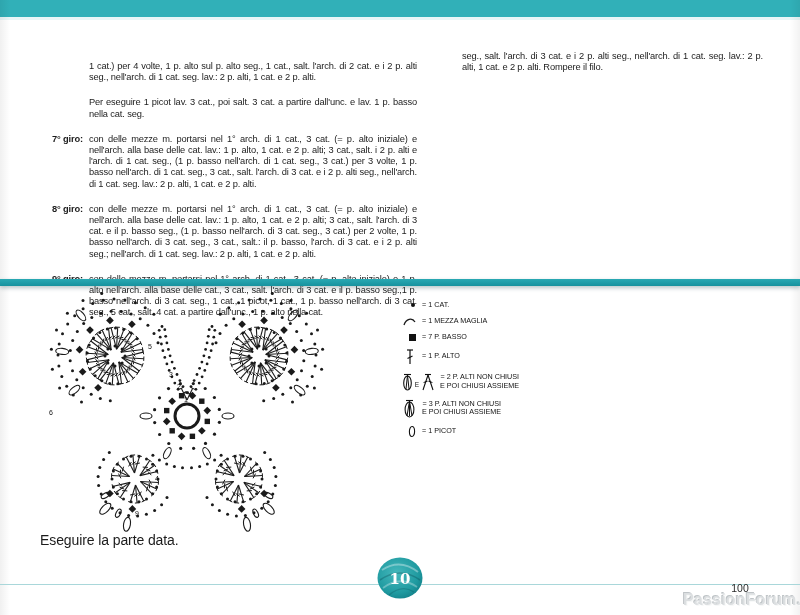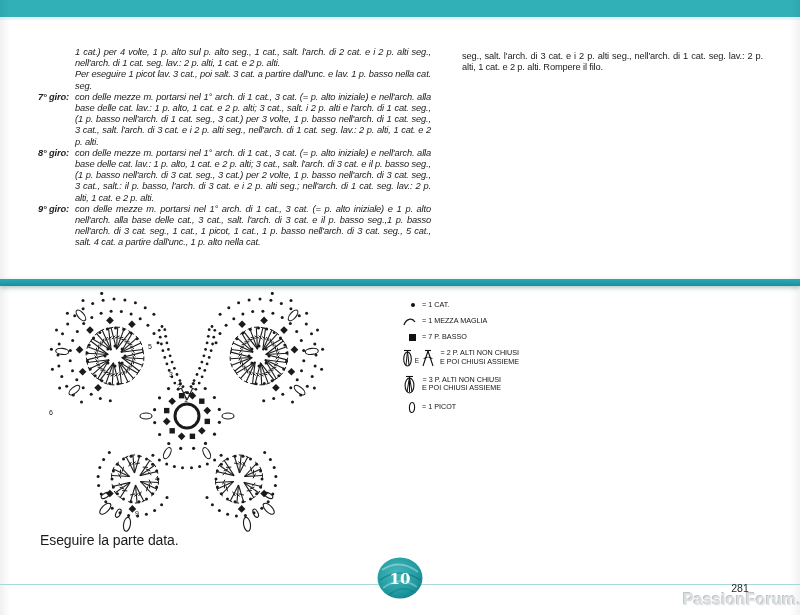--- a/index.html
+++ b/index.html
@@ -8,21 +8,21 @@
   
   #topband{position:absolute;left:0;top:0;width:800px;height:17px;background:#31b0b8;}
   #topband-edge{position:absolute;left:0;top:17px;width:800px;height:3px;background:#e8f6f7;}
   
   .edge-l{position:absolute;left:0;top:0;width:10px;height:615px;background:linear-gradient(90deg,rgba(0,0,0,.06),rgba(0,0,0,0));}
   .edge-r{position:absolute;right:0;top:0;width:10px;height:615px;background:linear-gradient(270deg,rgba(0,0,0,.05),rgba(0,0,0,0));}
   
   .textcol{position:absolute;top:47px;font-size:9.3px;line-height:11.2px;letter-spacing:-0.15px;text-align:justify;}
   #col-left{left:38px;width:393px;}
   #col-right{left:458px;width:309px;}
-  .entry{position:relative;padding-left:37px;margin:0;font-style:italic;}
+  .entry{position:relative;padding-left:37px;margin:14px;}
   .entry .glabel{position:absolute;left:0;top:0;font-weight:bold;white-space:nowrap;}
   #col-right p{margin:4px;}
   
   #divider{position:absolute;left:0;top:279px;width:800px;height:7px;
            background:linear-gradient(180deg,#29a9b3,#17929e);
            box-shadow:0 2px 4px rgba(50,90,95,.35);}
   
   #butterfly{position:absolute;left:38px;top:292px;}
   #caption{position:absolute;left:40px;top:532px;font-size:14px;letter-spacing:-0.1px;}
   
@@ -741,20 +741,30 @@
     </div>
     <div class="lg-row">
       <span class="lg-icon">
         <svg width="9" height="9">
             <rect x="1" y="1" width="7" height="7" fill="#111"></rect>
           </svg>
       </span>
       <span class="lg-label">= 7 P. BASSO</span>
     </div>
     <div class="lg-row">
+      <span class="lg-icon">
+        <svg width="14" height="18">
+          <line x1="7" y1="2" x2="7" y2="16" stroke="#111" stroke-width="1.2"></line>
+          <line x1="4" y1="2" x2="10" y2="2" stroke="#111" stroke-width="1.2"></line>
+          <line x1="4.5" y1="10.5" x2="9.5" y2="8" stroke="#111" stroke-width="1.1"></line>
+        </svg>
+      </span>
+      <span class="lg-label">= 1 P. ALTO</span>
+    </div>
+    <div class="lg-row">
       <span class="lg-icon" style="width:56px;">
         <svg width="13" height="20">
           <line x1="3" y1="2.5" x2="10" y2="2.5" stroke="#111" stroke-width="1.1"></line>
           <ellipse cx="6.5" cy="11" rx="3.8" ry="7" fill="none" stroke="#111" stroke-width="1.1"></ellipse>
           <line x1="6.5" y1="3" x2="5" y2="17" stroke="#111" stroke-width="1"></line>
           <line x1="6.5" y1="3" x2="8" y2="17" stroke="#111" stroke-width="1"></line>
         </svg>
         <span class="lg-joiner">E</span>
         <svg width="14" height="20">
           <line x1="4" y1="2.5" x2="10" y2="2.5" stroke="#111" stroke-width="1.1"></line>
@@ -801,15 +811,15 @@
           <stop offset="100%" stop-color="#127e87"></stop>
       </radialGradient>
     </defs>
     <ellipse cx="24" cy="22" rx="22.5" ry="20.5" fill="url(#bgrad)"></ellipse>
     <path d="M6,14 Q24,2 42,16" stroke="rgba(255,255,255,.35)" fill="none" stroke-width="2"></path>
     <path d="M4,24 Q24,10 44,24" stroke="rgba(0,55,65,.28)" fill="none" stroke-width="1.6"></path>
     <path d="M7,32 Q24,19 41,31" stroke="rgba(255,255,255,.3)" fill="none" stroke-width="1.8"></path>
     <path d="M13,39 Q26,28 38,36" stroke="rgba(0,55,65,.22)" fill="none" stroke-width="1.4"></path>
     <text x="24" y="28" text-anchor="middle" font-size="15" font-weight="bold" fill="#fff">10</text>
   </svg>
-  <div id="pagenum">281</div>
+  <div id="pagenum">100</div>
   <div id="watermark">PassionForum.ru</div>
 </div>
 
 </body></html>

